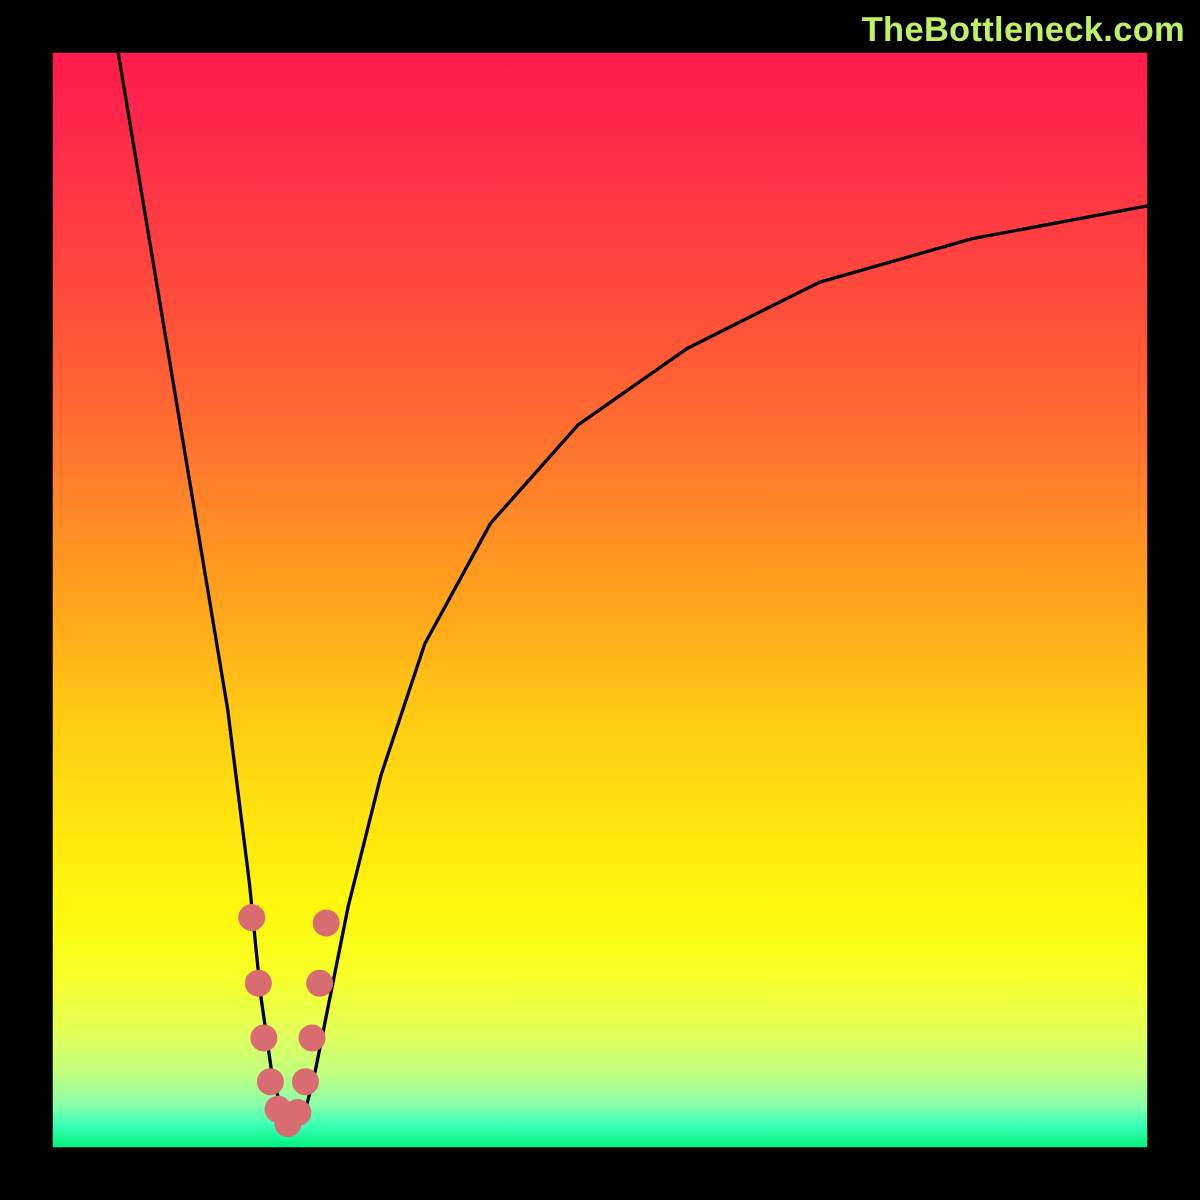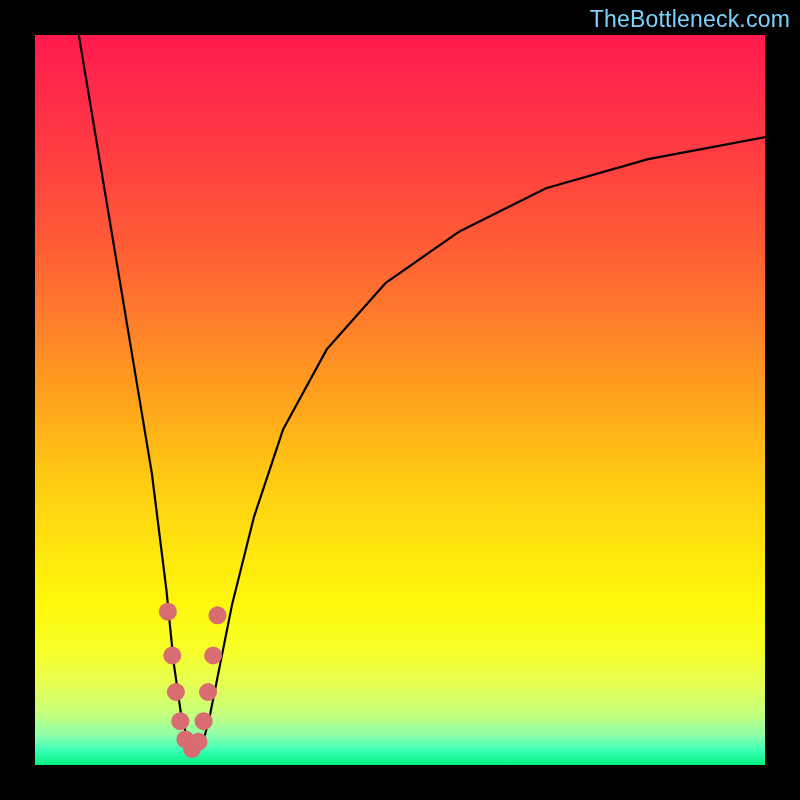--- a/index.html
+++ b/index.html
@@ -52,23 +52,23 @@
   svg.curve {
     position: absolute;
     inset: 0;
     width: 100%;
     height: 100%;
   }
   .watermark {
     position: absolute;
     top: 6px;
     right: 10px;
-    color: #7dd3fc;
+    color: #bef264;
     font-size: 23px;
-    font-weight: 400;
+    font-weight: 700;
     letter-spacing: 0.2px;
     user-select: none;
     text-align: right;
   }
 </style>
 </head>
 <body>
 
 <div class="frame">
   <div class="plot">

